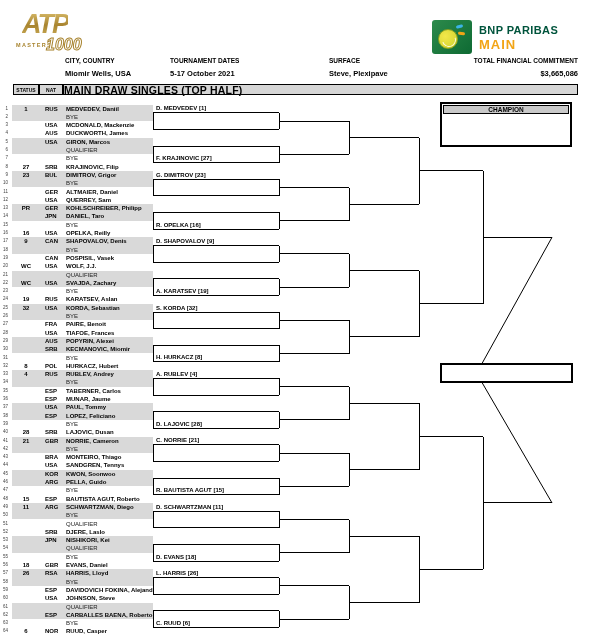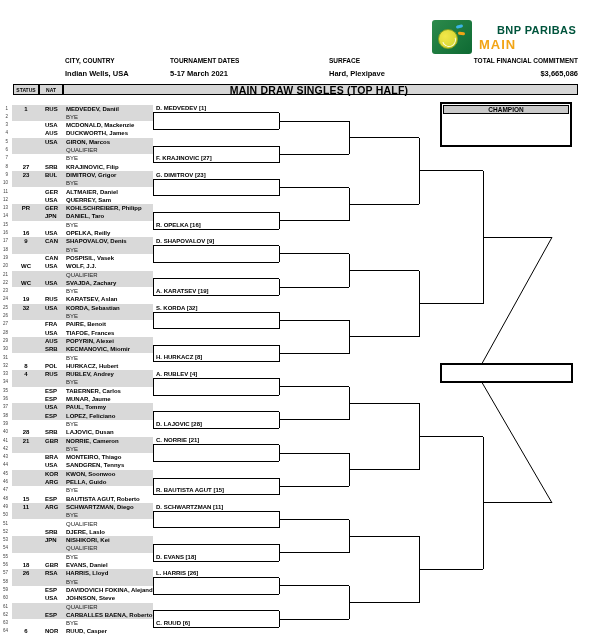--- a/index.html
+++ b/index.html
@@ -6,21 +6,21 @@
   body{font-family:"Liberation Sans",sans-serif;background:#fff;}
   #sheet{position:relative;width:600px;height:643px;background:#fff;overflow:hidden;}
   .abs{position:absolute;}
   
   .fld-label{font-size:6.5px;font-weight:bold;color:#000;white-space:nowrap;}
   .fld-value{font-size:7.5px;font-weight:bold;color:#000;white-space:nowrap;}
   .right{text-align:right;}
   .hdr-box{border:1px solid #000;background:#d6d6d6;font-size:5px;font-weight:bold;
            display:flex;align-items:center;justify-content:center;box-sizing:border-box;}
   #main-bar{border:1.5px solid #000;background:#d6d6d6;box-sizing:border-box;
-            display:flex;align-items:center;justify-content:center;
+            display:flex;align-items:center;justify-content:flex-start;
             font-size:10.5px;font-weight:bold;padding-right:3px;letter-spacing:.2px;}
   
   #atp-logo{width:90px;height:46px;}
   #atp-word{font-style:italic;font-weight:bold;font-size:27px;line-height:24px;
             color:#b3913d;letter-spacing:-2px;
             background:linear-gradient(180deg,#d6b968 0%,#a8842f 55%,#c8a955 100%);
             -webkit-background-clip:text;background-clip:text;-webkit-text-fill-color:transparent;}
   #atp-masters{font-size:5.5px;color:#a8842f;letter-spacing:1.3px;font-weight:bold;}
   #atp-1000{font-style:italic;font-weight:bold;font-size:16px;color:#fff;
             -webkit-text-stroke:1px #a8842f;letter-spacing:0px;}
@@ -49,37 +49,42 @@
   #champion-head{border:1px solid #000;background:#c9c9c9;box-sizing:border-box;
                  font-size:6.5px;font-weight:bold;display:flex;align-items:center;justify-content:center;}
   #final-box{border:2px solid #000;background:#fff;box-sizing:border-box;}
   svg{position:absolute;left:0;top:0;}
 </style>
 </head>
 <body>
 
 <div id="sheet">
 
+  <div class="abs" id="atp-logo" style="left:14px;top:12px;">
+    <div class="abs" id="atp-word" style="left:8px;top:0;">ATP</div>
+    <div class="abs" id="atp-masters" style="left:2px;top:30px;">MASTERS</div>
+    <div class="abs" id="atp-1000" style="left:32px;top:24px;">1000</div>
+  </div>
 
   <div class="abs" id="bnp-square" style="left:432px;top:20px;">
     <div class="abs" id="bnp-ball" style="left:6px;top:9px;">
       <div class="abs" id="bnp-swirl" style="left:3px;top:3px;"></div>
     </div>
     <div class="abs bnp-bird" style="left:24px;top:5px;background:#3bb3e6;transform:rotate(-15deg);"></div>
     <div class="abs bnp-bird" style="left:26px;top:12px;background:#f2a516;transform:rotate(10deg);"></div>
   </div>
-  <div class="abs" id="bnp-name" style="left:479px;top:24px;margin-left:18px;">BNP PARIBAS</div>
+  <div class="abs" id="bnp-name" style="left:479px;top:24px;">BNP PARIBAS</div>
   <div class="abs" id="bnp-open" style="left:479px;top:37px;">MAIN</div>
 
   <div class="abs fld-label" style="left:65px;top:57px;">CITY, COUNTRY</div>
-  <div class="abs fld-value" style="left:65px;top:69px;">Indian Wells, USA</div>
+  <div class="abs fld-value" style="left:65px;top:69px;">Miomir Wells, USA</div>
   <div class="abs fld-label" style="left:170px;top:57px;">TOURNAMENT DATES</div>
-  <div class="abs fld-value" style="left:170px;top:69px;">5-17 March 2021</div>
+  <div class="abs fld-value" style="left:170px;top:69px;">5-17 October 2021</div>
   <div class="abs fld-label" style="left:329px;top:57px;">SURFACE</div>
-  <div class="abs fld-value" style="left:329px;top:69px;">Hard, Plexipave</div>
+  <div class="abs fld-value" style="left:329px;top:69px;">Steve, Plexipave</div>
   <div class="abs fld-label right" style="left:428px;top:57px;width:150px;">TOTAL FINANCIAL COMMITMENT</div>
   <div class="abs fld-value right" style="left:428px;top:69px;width:150px;">$3,665,086</div>
 
   <div class="abs hdr-box" style="left:13px;top:84px;width:26px;height:11px;">STATUS</div>
   <div class="abs hdr-box" style="left:39px;top:84px;width:24px;height:11px;">NAT</div>
   <div class="abs" id="main-bar" style="left:63px;top:84px;width:515px;height:11px;">
     <span>MAIN DRAW SINGLES (TOP HALF)</span>
   </div>
 
   <div class="abs" id="champion-box" style="left:440px;top:102px;width:132px;height:45px;">

